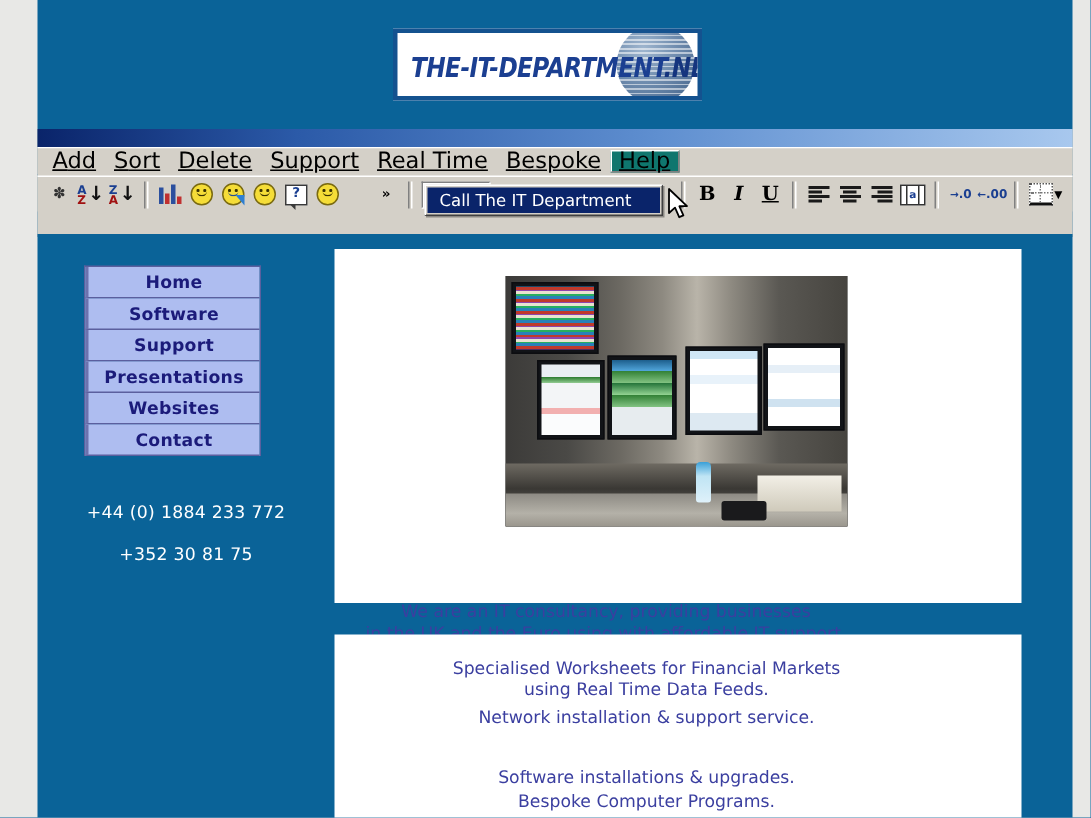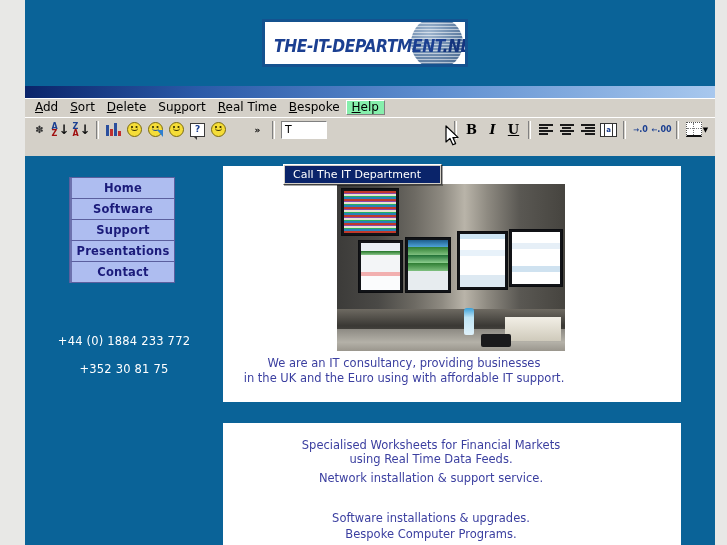--- a/index.html
+++ b/index.html
@@ -112,30 +112,31 @@
     top: 13px;
     width: 100%;
     height: 17px;
     background: #d4d0c8;
     display: flex;
     align-items: center;
     padding-left: 4px;
     box-sizing: border-box;
   }
   .menu-item {
-    font-size: 12px;
+    font-size: 15px;
     color: #000000;
     padding: 1px 6px;
     white-space: nowrap;
     line-height: 13px;
     cursor: default;
+    text-decoration: underline;
   }
   .menu-item u { text-decoration: underline; }
   .menu-item.active {
-    background: #86efac;
+    background: #0f766e;
     border: 1px solid;
     border-color: #ffffff #808080 #808080 #ffffff;
     padding: 0px 5px;
   }
 
   
   #toolbar {
     position: absolute;
     left: 0;
     top: 31px;
@@ -323,21 +324,20 @@
     position: absolute;
     left: 258px;
     top: 37px;
     width: 155px;
     background: #d4d0c8;
     border: 1px solid;
     border-color: #ffffff #404040 #404040 #ffffff;
     padding: 1px;
     z-index: 40;
     box-shadow: 1px 1px 0 rgba(0,0,0,.35);
-    margin-top: 41px;
   }
   #help-menu .mi {
     background: #0a246a;
     color: #ffffff;
     font-size: 11px;
     padding: 2px 8px;
     white-space: nowrap;
     line-height: 13px;
   }
   #cursor {
@@ -360,23 +360,23 @@
   
   #sidebar {
     position: absolute;
     left: 0;
     top: 0;
     width: 198px;
     height: 387px;
   }
   #nav {
     position: absolute;
-    left: 44px;
+    left: 31px;
     top: 19px;
-    width: 106px;
+    width: 118px;
     border: 1px solid #5b5f9e;
     border-bottom: none;
     box-sizing: border-box;
     text-align: center;
   }
   .nav-btn {
     height: 21px;
     background: #aebdf0;
     border-bottom: 1px solid #5b5f9e;
     border-left: 2px solid #6d72ae;
@@ -519,20 +519,21 @@
   }
 
   .intro {
     position: absolute;
     left: 0;
     width: 362px;
     text-align: center;
     color: #3b3fa0;
     font-size: 11.5px;
     line-height: 15px;
+    margin-top: 44px;
   }
   #intro-text { top: 190px; }
 
   .service {
     position: absolute;
     left: 0;
     width: 416px;
     text-align: center;
     color: #3b3fa0;
     font-size: 11.5px;
@@ -700,20 +701,23 @@
           <span>Home</span>
         </div>
         <div class="nav-btn">
           <span>Software</span>
         </div>
         <div class="nav-btn">
           <span>Support</span>
         </div>
         <div class="nav-btn">
           <span>Presentations</span>
+        </div>
+        <div class="nav-btn">
+          <span>Websites</span>
         </div>
         <div class="nav-btn">
           <span>Contact</span>
         </div>
       </div>
 
       <div class="phone" id="phone-uk">+44 (0) 1884 233 772</div>
       <div class="phone" id="phone-lu">+352 30 81 75</div>
     </div>
 

